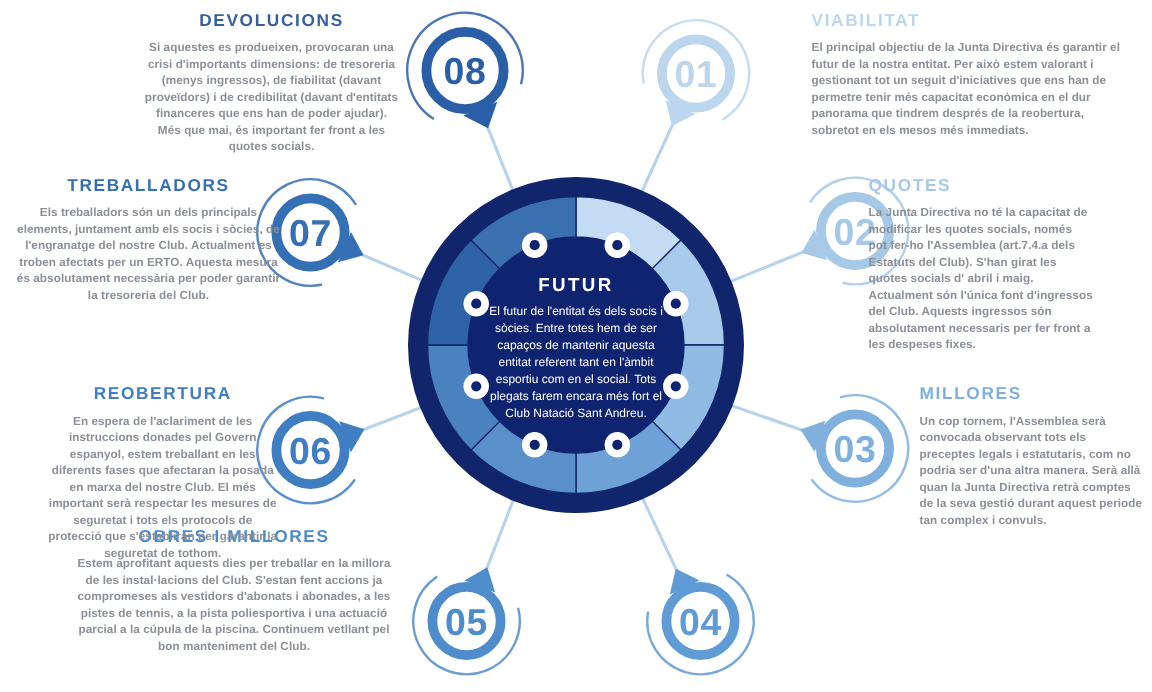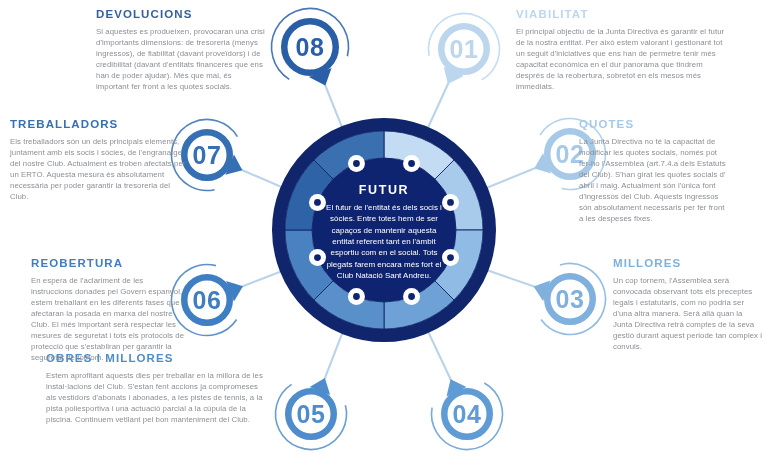--- a/index.html
+++ b/index.html
@@ -20,22 +20,23 @@
     letter-spacing:1.1px;
     margin:0 0 4px 0;
     line-height:1.2;
   }
   .txtblock .body{
     font-size:7.8px;
     line-height:1.42;
     color:#8b8f96;
     margin:0;
     letter-spacing:.05px;
-  }
-  .align-r{text-align:left;}
+    font-weight:bold;
+  }
+  .align-r{text-align:center;}
   .align-l{text-align:left;}
 
   .numtext{
     font-family:"Liberation Sans",sans-serif;
     font-weight:bold;
     font-size:25px;
     letter-spacing:.5px;
   }
   .hub-title{
     font-family:"Liberation Sans",sans-serif;
@@ -167,21 +168,21 @@
         <text x="384" y="210" text-anchor="middle" class="hub-body">El futur de l'entitat és dels socis i</text>
         <text x="384" y="221.3" text-anchor="middle" class="hub-body">sòcies. Entre totes hem de ser</text>
         <text x="384" y="232.6" text-anchor="middle" class="hub-body">capaços de mantenir aquesta</text>
         <text x="384" y="243.9" text-anchor="middle" class="hub-body">entitat referent tant en l'àmbit</text>
         <text x="384" y="255.2" text-anchor="middle" class="hub-body">esportiu com en el social. Tots</text>
         <text x="384" y="266.5" text-anchor="middle" class="hub-body">plegats farem encara més fort el</text>
         <text x="384" y="277.8" text-anchor="middle" class="hub-body">Club Natació Sant Andreu.</text>
       </g>
   </svg>
 
-  <div class="txtblock align-l" style="left:516px;top:8px;width:212px;">
+  <div class="txtblock align-l" style="left:541px;top:8px;width:212px;">
     <p class="ttl" style="color: rgb(188, 214, 238);">VIABILITAT</p>
     <p class="body">El principal objectiu de la Junta Directiva és garantir el futur de la nostra entitat. Per això estem valorant i gestionant tot un seguit d'iniciatives que ens han de permetre tenir més capacitat econòmica en el dur panorama que tindrem després de la reobertura, sobretot en els mesos més immediats.</p>
   </div>
 
   <div class="txtblock align-l" style="left:579px;top:118px;width:150px;">
     <p class="ttl" style="color: rgb(166, 201, 232);">QUOTES</p>
     <p class="body">La Junta Directiva no té la capacitat de modificar les quotes socials, només pot fer-ho l'Assemblea  (art.7.4.a dels Estatuts del Club).  S'han girat les quotes socials d' abril i maig. Actualment són l'única font d'ingressos del Club. Aquests ingressos són absolutament necessaris per fer front a les despeses fixes.</p>
   </div>
 
   <div class="txtblock align-l" style="left:613px;top:257px;width:150px;">

